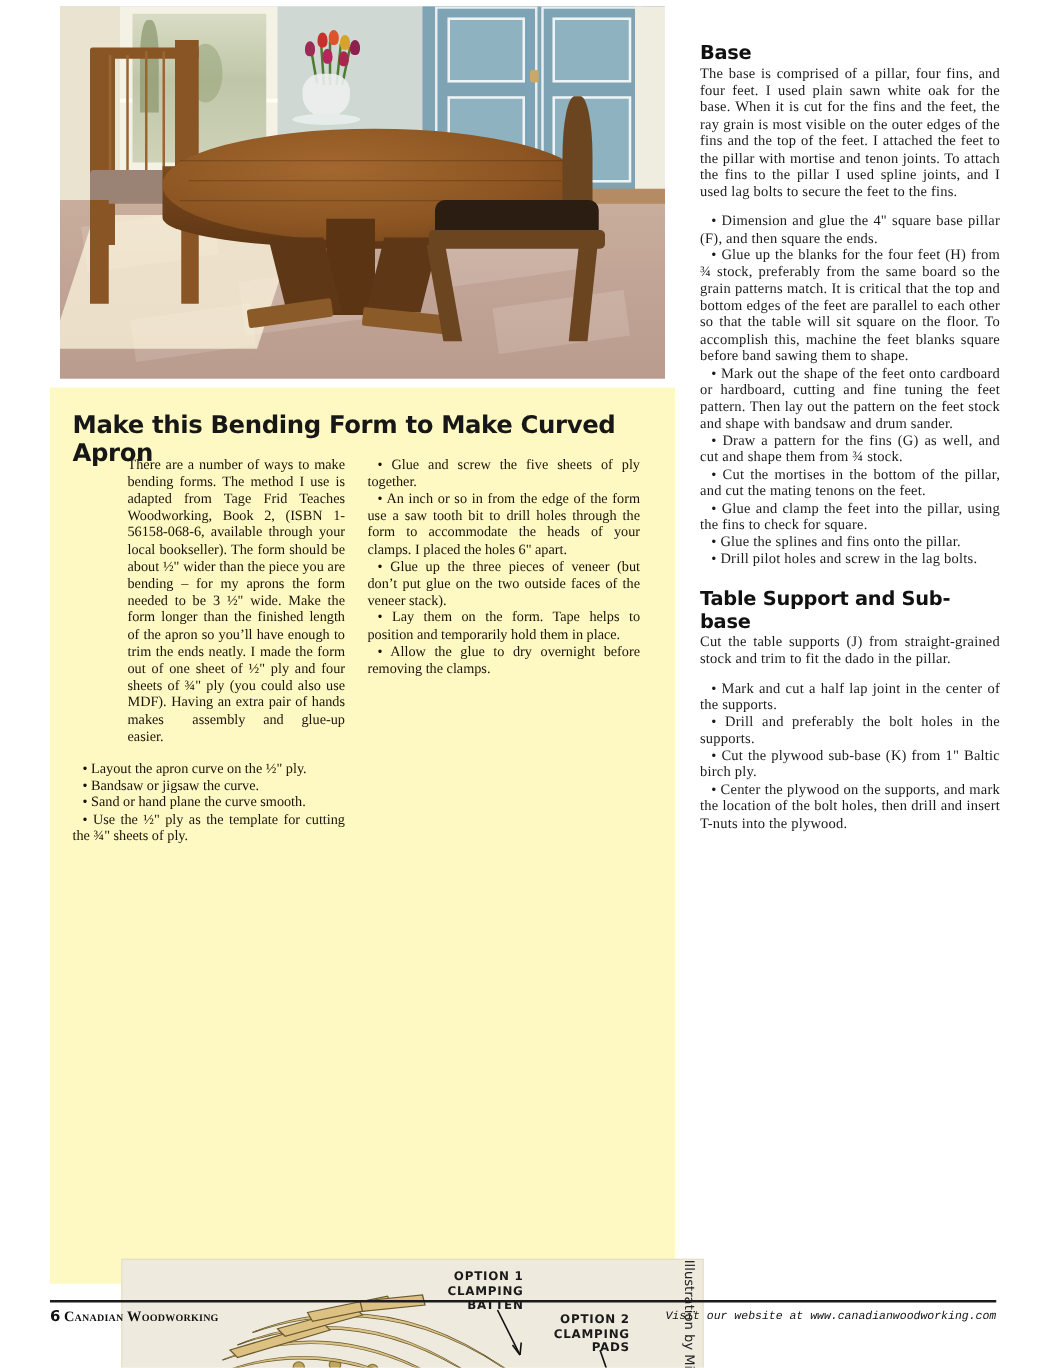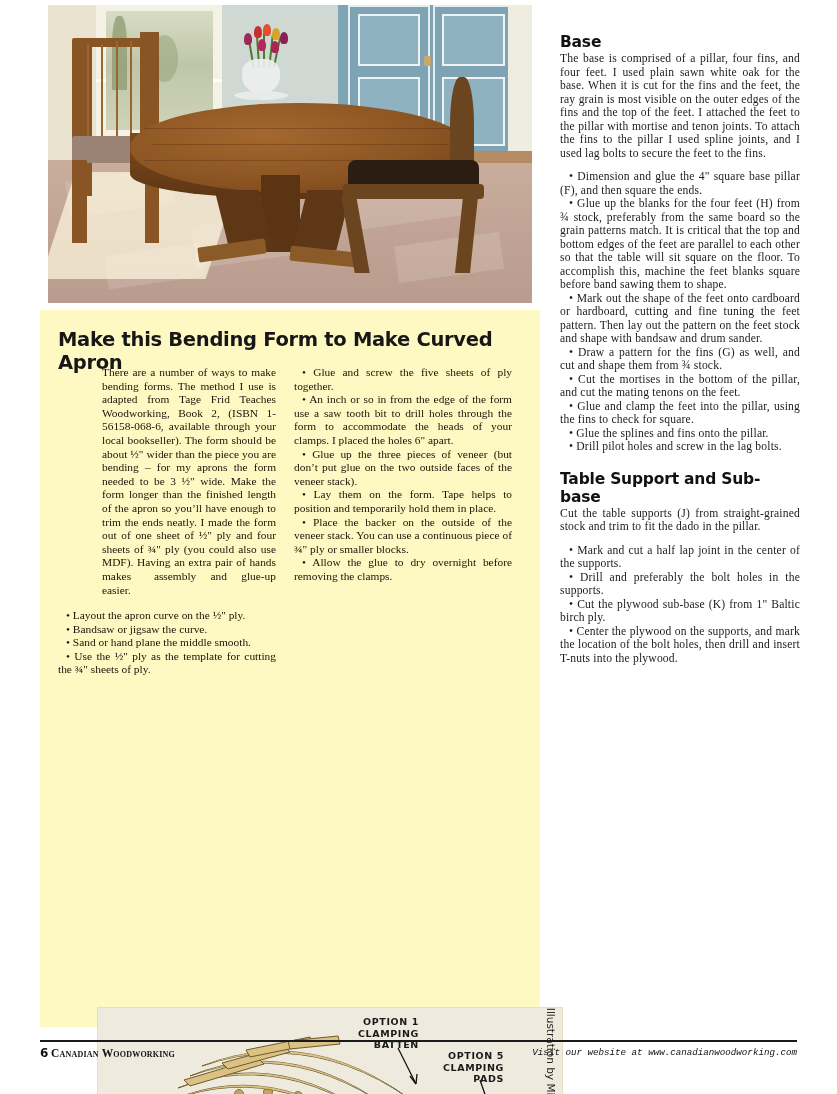--- a/index.html
+++ b/index.html
@@ -285,30 +285,29 @@
 </div>
 
 <div id="sidebar-box">
   <div id="sidebar-title">Make this Bending Form to Make Curved Apron</div>
 
   <div class="sb-col" id="sb-col-left">
     <p class="noind">There are a number of ways to make bending forms. The method I use is adapted from Tage Frid Teaches Woodworking, Book 2, (ISBN 1-56158-068-6, available through your local bookseller). The form should be about ½" wider than the piece you are bending – for my aprons the form needed to be 3 ½" wide. Make the form longer than the finished length of the apron so you’ll have enough to trim the ends neatly. I made the form out of one sheet of ½" ply and four sheets of ¾" ply (you could also use MDF). Having an extra pair of hands makes  assembly and glue-up easier.</p>
     <div class="sb-gap"></div>
     <p class="bullet">• Layout the apron curve on the ½" ply.</p>
     <p class="bullet">• Bandsaw or jigsaw the curve.</p>
-    <p class="bullet">• Sand or hand plane the middle smooth.</p>
+    <p class="bullet">• Sand or hand plane the curve smooth.</p>
     <p class="bullet">• Use the ½" ply as the template for cutting the ¾" sheets of ply.</p>
   </div>
 
   <div class="sb-col" id="sb-col-right">
     <p class="bullet">• Glue and screw the five sheets of ply together.</p>
     <p class="bullet">• An inch or so in from the edge of the form use a saw tooth bit to drill holes through the form to accommodate the heads of your clamps. I placed the holes 6" apart.</p>
     <p class="bullet">• Glue up the three pieces of veneer (but don’t put glue on the two outside faces of the veneer stack).</p>
     <p class="bullet">• Lay them on the form. Tape helps to position and temporarily hold them in place.</p>
-    <p class="bullet">• Place the backer on the outside of the veneer stack. You can use a continuous piece of ¾" ply or smaller blocks.</p>
     <p class="bullet">• Allow the glue to dry overnight before removing the clamps.</p>
   </div>
 
   <div id="illustration">
     <svg id="illo-svg" width="464" height="313" viewBox="0 0 464 313">
       <defs>
         <linearGradient id="woodg" x1="0" y1="0" x2="0" y2="1">
           <stop offset="0%" stop-color="#e3c87f"></stop>
           <stop offset="100%" stop-color="#c9a855"></stop>
         </linearGradient>
@@ -378,21 +377,21 @@
         <rect x="107" y="172" width="24" height="80" fill="#e6d29a" stroke="#a35a2a" stroke-width="0.8"></rect>
         <path d="M18 196 Q76 186 141 168" stroke="#b89a5c" stroke-width="0.7" fill="none"></path>
         <path d="M18 214 Q76 204 141 186" stroke="#b89a5c" stroke-width="0.7" fill="none"></path>
         <path d="M18 232 Q76 222 141 204" stroke="#b89a5c" stroke-width="0.7" fill="none"></path>
       </g>
     </svg>
 
     <div class="illo-label" id="lbl-opt1">OPTION 1
 CLAMPING
 BATTEN</div>
-    <div class="illo-label" id="lbl-opt2">OPTION 5
+    <div class="illo-label" id="lbl-opt2">OPTION 2
 CLAMPING
 PADS</div>
 
     <div id="illo-credit">Illustration by Mike DelRizzo</div>
 
   </div>
 </div>
 
 <div id="main-col">
   <h2 class="main-h2">Base</h2>

